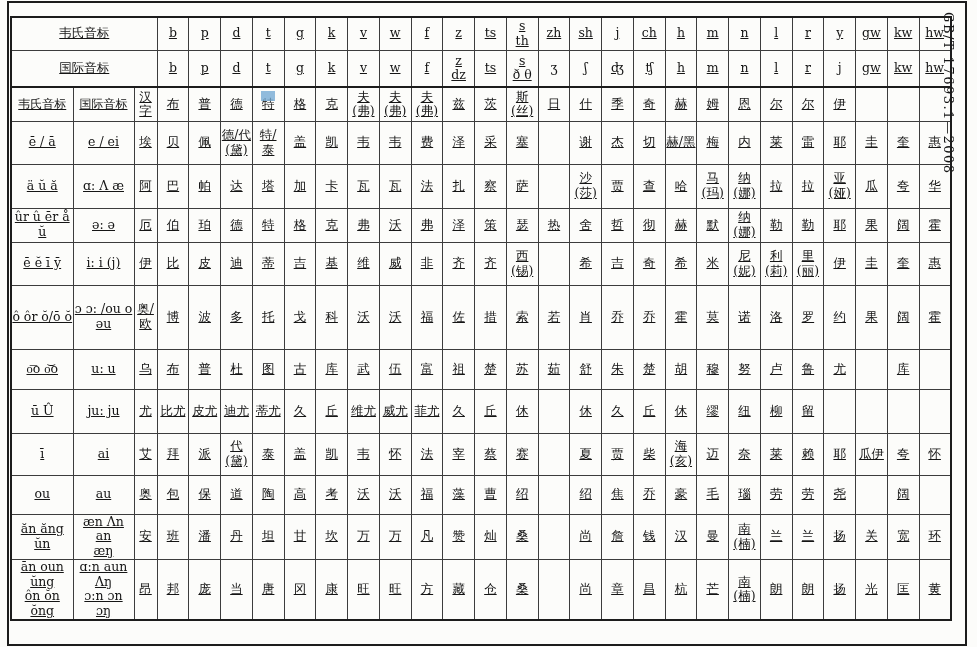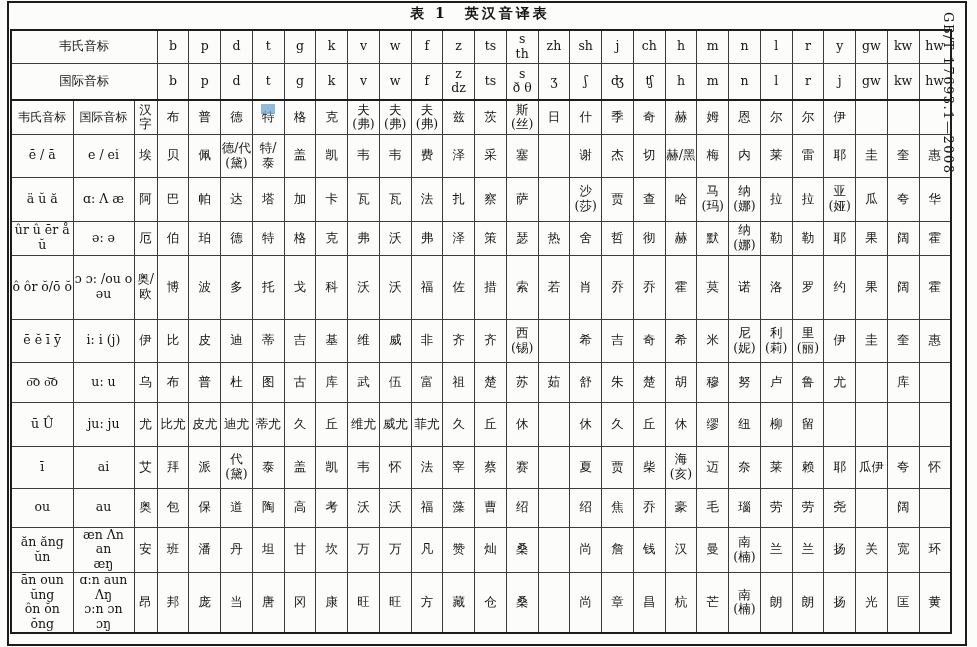--- a/index.html
+++ b/index.html
@@ -21,23 +21,24 @@
     text-align:center;
     font-size:14px;font-weight:bold;letter-spacing:3px;
   }
   .standard{
     position:absolute;top:12px;left:941px;
     writing-mode:vertical-rl;
     font-size:13px;letter-spacing:1.5px;
     white-space:nowrap;
   }
   table.tbl{
-    position:absolute;left:10px;top:29px;width:940px;
+    position:absolute;left:10px;top:16px;width:940px;
     border-collapse:collapse;table-layout:fixed;
     border:2px solid #1c1c1c;
+    text-decoration:underline;
   }
   table.tbl td{
     border:1px solid #3c3c3c;
     text-align:center;vertical-align:middle;
     padding:0;overflow:hidden;
     white-space:pre-line;
     line-height:1.18;
     font-size:12.5px;
   }
   td.hdr{font-size:12px;font-family:"DejaVu Serif","Liberation Serif",serif;}
@@ -49,21 +50,20 @@
     position:absolute;left:50%;top:3px;
     width:14px;height:10px;margin-left:-7px;
     background:rgba(110,165,210,0.75);
   }
 </style>
 </head>
 <body>
 
 <div class="page">
   <div class="frame"></div>
-  <div class="title">表 1　英汉音译表</div>
   <div class="standard">GB/T 17693.1—2008</div>
   <table class="tbl">
     <colgroup>
         <col style="width: 62px;">
         <col style="width: 61px;">
         <col style="width: 23px;">
         <col style="width: 31.76px;">
         <col style="width: 31.76px;">
         <col style="width: 31.76px;">
         <col style="width: 31.76px;">
@@ -272,20 +272,54 @@
           <td class="hz">赫</td>
           <td class="hz">默</td>
           <td class="hz">纳
 (娜)</td>
           <td class="hz">勒</td>
           <td class="hz">勒</td>
           <td class="hz">耶</td>
           <td class="hz">果</td>
           <td class="hz">阔</td>
           <td class="hz">霍</td>
+        </tr>
+        <tr style="height: 43px;">
+          <td class="phon">ē ĕ ī ȳ</td>
+          <td class="phon">i: i (j)</td>
+          <td class="hz">伊</td>
+          <td class="hz">比</td>
+          <td class="hz">皮</td>
+          <td class="hz">迪</td>
+          <td class="hz">蒂</td>
+          <td class="hz">吉</td>
+          <td class="hz">基</td>
+          <td class="hz">维</td>
+          <td class="hz">威</td>
+          <td class="hz">非</td>
+          <td class="hz">齐</td>
+          <td class="hz">齐</td>
+          <td class="hz">西
+(锡)</td>
+          <td class="hz"></td>
+          <td class="hz">希</td>
+          <td class="hz">吉</td>
+          <td class="hz">奇</td>
+          <td class="hz">希</td>
+          <td class="hz">米</td>
+          <td class="hz">尼
+(妮)</td>
+          <td class="hz">利
+(莉)</td>
+          <td class="hz">里
+(丽)</td>
+          <td class="hz">伊</td>
+          <td class="hz">圭</td>
+          <td class="hz">奎</td>
+          <td class="hz">惠</td>
         </tr>
         <tr style="height: 64px;">
           <td class="phon">ô ôr ŏ/ō ŏ</td>
           <td class="phon">ɔ ɔ: /ou o
 əu</td>
           <td class="hz">奥/
 欧</td>
           <td class="hz">博</td>
           <td class="hz">波</td>
           <td class="hz">多</td>
@@ -305,54 +339,20 @@
           <td class="hz">霍</td>
           <td class="hz">莫</td>
           <td class="hz">诺</td>
           <td class="hz">洛</td>
           <td class="hz">罗</td>
           <td class="hz">约</td>
           <td class="hz">果</td>
           <td class="hz">阔</td>
           <td class="hz">霍</td>
         </tr>
-        <tr style="height: 43px;">
-          <td class="phon">ē ĕ ī ȳ</td>
-          <td class="phon">i: i (j)</td>
-          <td class="hz">伊</td>
-          <td class="hz">比</td>
-          <td class="hz">皮</td>
-          <td class="hz">迪</td>
-          <td class="hz">蒂</td>
-          <td class="hz">吉</td>
-          <td class="hz">基</td>
-          <td class="hz">维</td>
-          <td class="hz">威</td>
-          <td class="hz">非</td>
-          <td class="hz">齐</td>
-          <td class="hz">齐</td>
-          <td class="hz">西
-(锡)</td>
-          <td class="hz"></td>
-          <td class="hz">希</td>
-          <td class="hz">吉</td>
-          <td class="hz">奇</td>
-          <td class="hz">希</td>
-          <td class="hz">米</td>
-          <td class="hz">尼
-(妮)</td>
-          <td class="hz">利
-(莉)</td>
-          <td class="hz">里
-(丽)</td>
-          <td class="hz">伊</td>
-          <td class="hz">圭</td>
-          <td class="hz">奎</td>
-          <td class="hz">惠</td>
-        </tr>
         <tr style="height: 40px;">
           <td class="phon">o͞o o͝o</td>
           <td class="phon">u: u</td>
           <td class="hz">乌</td>
           <td class="hz">布</td>
           <td class="hz">普</td>
           <td class="hz">杜</td>
           <td class="hz">图</td>
           <td class="hz">古</td>
           <td class="hz">库</td>

